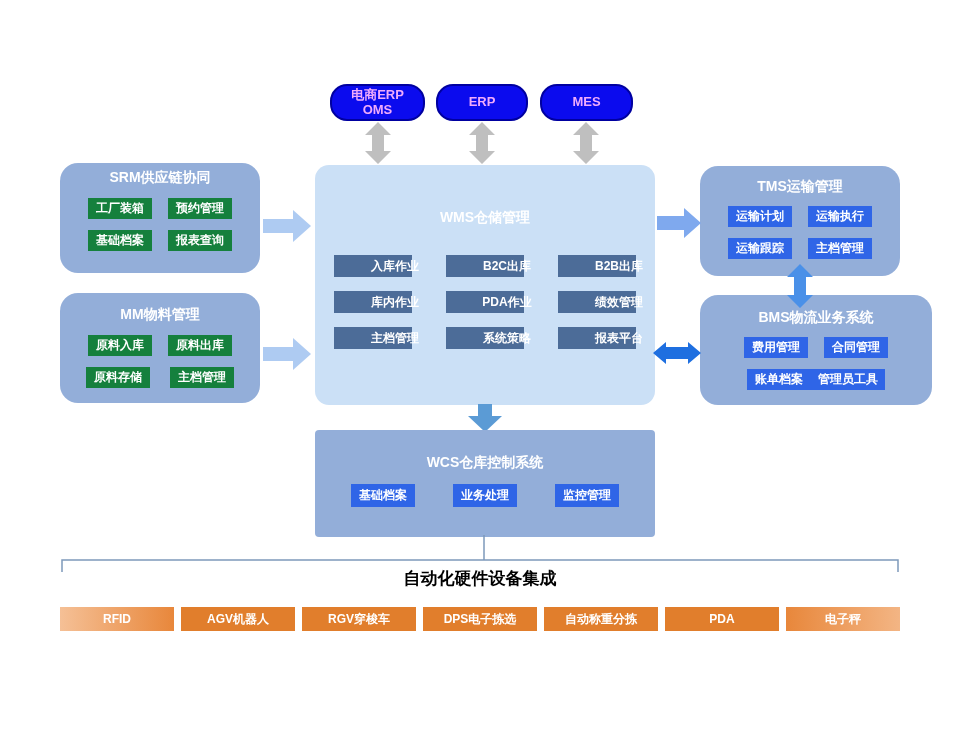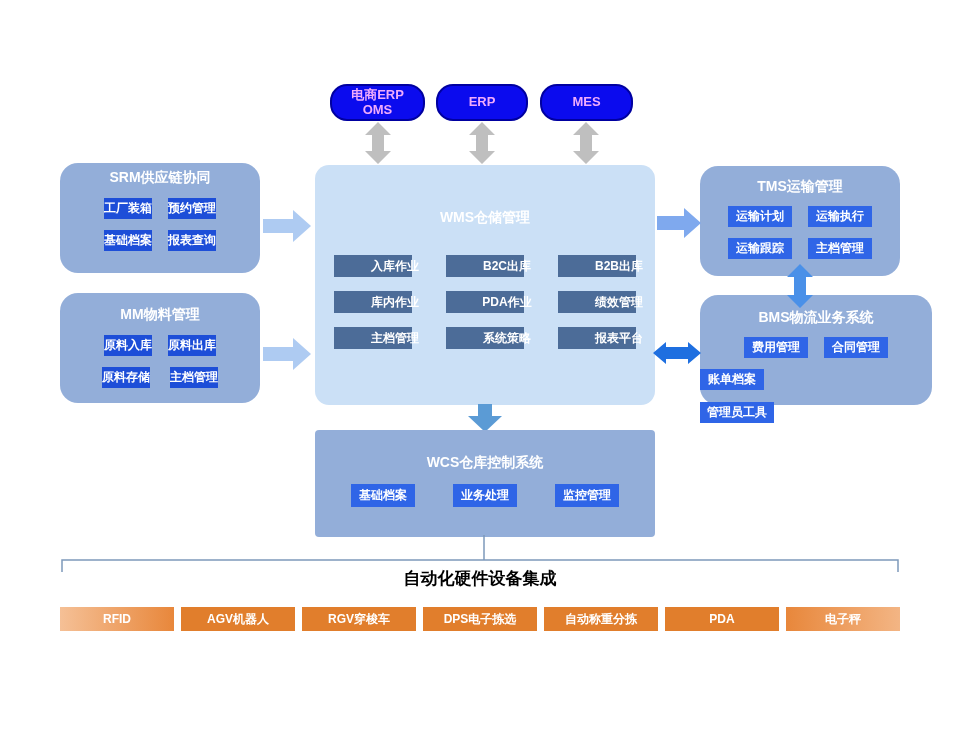--- a/index.html
+++ b/index.html
@@ -23,21 +23,21 @@
   .panel-title{
     text-align:center;color:#ffffff;font-weight:bold;font-size:14px;
   }
   .row{display:flex;justify-content:center;}
   
   .btn{
     display:flex;align-items:center;justify-content:center;
     color:#fff;font-weight:bold;font-size:12px;white-space:nowrap;
     box-sizing:border-box;
   }
-  .btn-office{background:#1d4ed8;width:48px;height:21px;}
+  .btn-office{background:#15803d;width:64px;height:21px;}
   .btn-slate{background:#4c6c98;width:78px;height:22px;padding-left:44px;}
   .btn-bright{background:#2f65e7;width:64px;height:21px;}
   .btn-bright.wide{width:74px;}
   .btn-wcs{background:#2f65e7;width:64px;height:23px;}
   
   .hw-title{
     position:absolute;left:60px;top:567px;width:840px;text-align:center;
     font-size:17px;font-weight:bold;color:#000;
   }
   .hw-row{
@@ -133,21 +133,21 @@
       <div class="btn btn-bright">主档管理</div>
     </div>
   </div>
 
   <div class="panel" style="left:700px;top:295px;width:232px;height:110px;">
     <div class="panel-title" style="margin-top:14px;">BMS物流业务系统</div>
     <div class="row" style="margin-top:10px;gap:16px;">
       <div class="btn btn-bright">费用管理</div>
       <div class="btn btn-bright">合同管理</div>
     </div>
-    <div class="row" style="margin-top:11px;gap:12px;flex-direction:column;">
+    <div class="row" style="margin-top:11px;gap:0;">
       <div class="btn btn-bright">账单档案</div>
       <div class="btn btn-bright wide">管理员工具</div>
     </div>
   </div>
 
   <svg class="abs" style="left:657px;top:206px;" width="44" height="34" viewBox="0 0 44 34">
     <polygon points="0,10 27,10 27,2 44,17 27,32 27,24 0,24" fill="#7fa9ee"></polygon>
   </svg>
 
   <svg class="abs" style="left:653px;top:336px;" width="48" height="34" viewBox="0 0 48 34">

